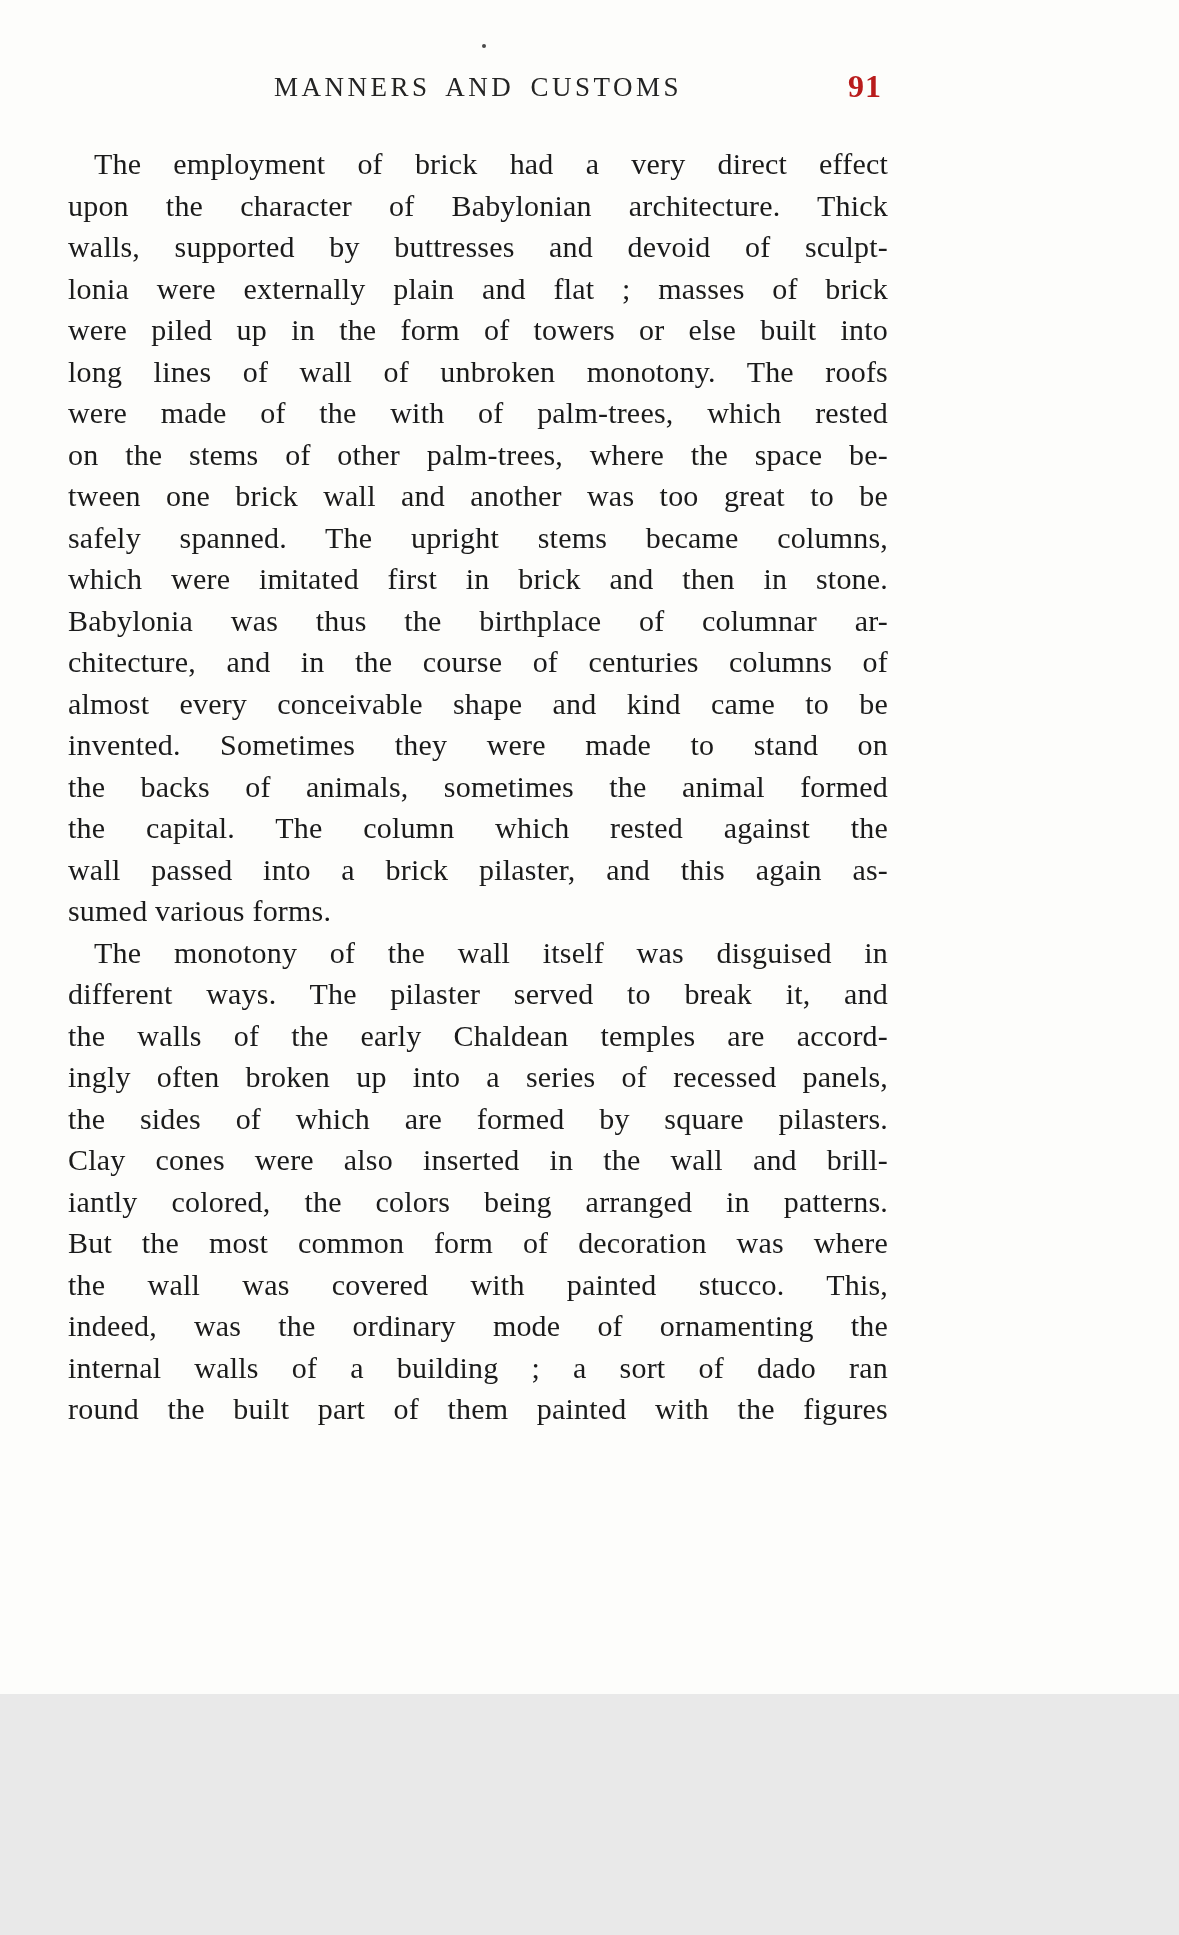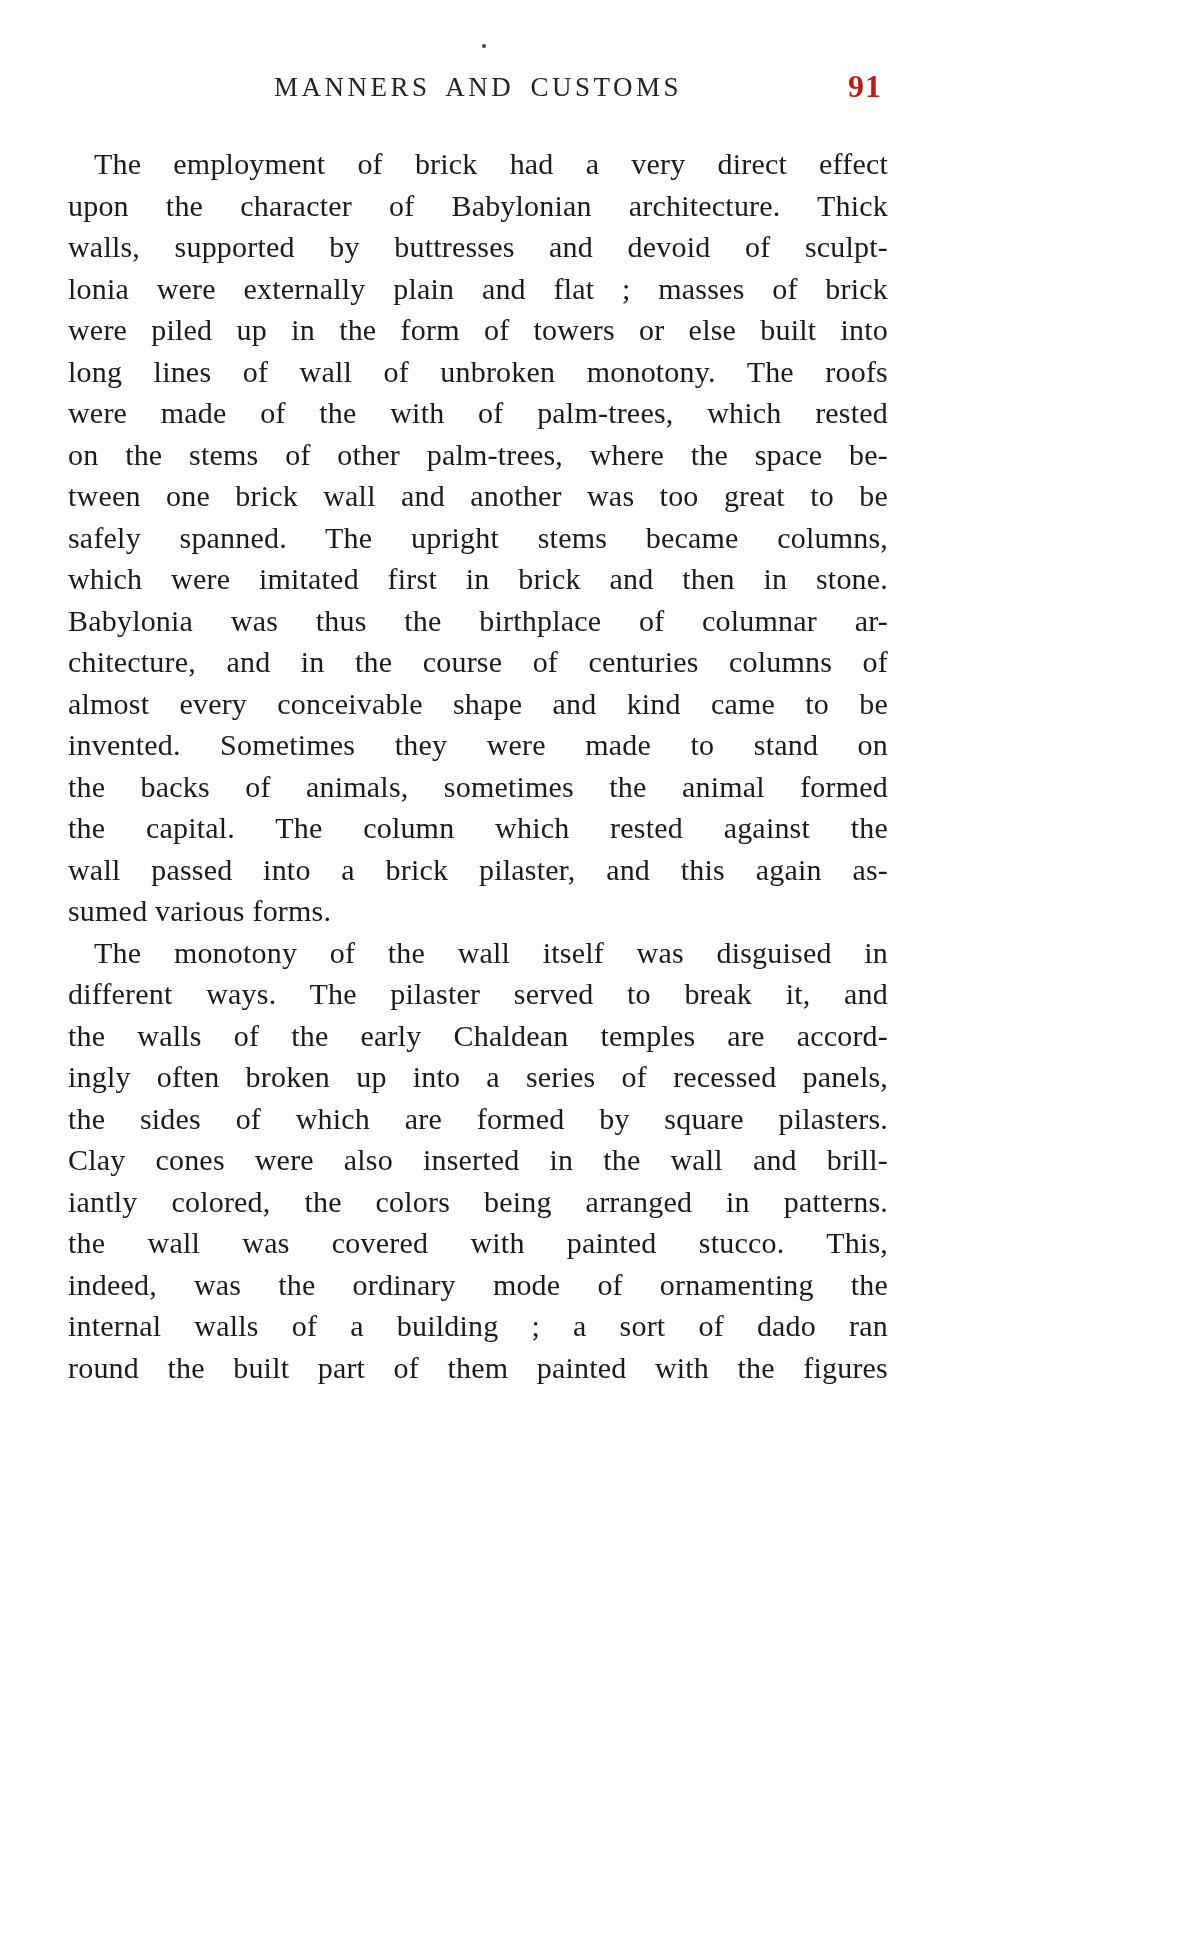--- a/index.html
+++ b/index.html
@@ -3,21 +3,21 @@
 <meta charset="utf-8">
 <style>
   html, body {
     margin: 0;
     padding: 0;
     background: #e9e9e9;
   }
   .page {
     position: relative;
     width: 1179px;
-    height: 1935px;
+    height: 1694px;
     margin: 0 auto;
     background: #fdfdfb;
     font-family: "Liberation Serif", "DejaVu Serif", serif;
     color: #1b1b1b;
     overflow: hidden;
   }
   .speck {
     position: absolute;
     left: 482px;
     top: 44px;
@@ -107,20 +107,21 @@
           <div class="line flush-last">sumed various forms.</div>
         </div>
         <div class="paragraph">
           <div class="line indent">The monotony of the wall itself was disguised in</div>
           <div class="line">different ways.  The pilaster served to break it, and</div>
           <div class="line">the walls of the early Chaldean temples are accord-</div>
           <div class="line">ingly often broken up into a series of recessed panels,</div>
           <div class="line">the sides of which are formed by square pilasters.</div>
           <div class="line">Clay cones were also inserted in the wall and brill-</div>
           <div class="line">iantly colored, the colors being arranged in patterns.</div>
+          <div class="line">But the most common form of decoration was where</div>
           <div class="line">the wall was covered with painted stucco.  This,</div>
           <div class="line">indeed, was the ordinary mode of ornamenting the</div>
           <div class="line">internal walls of a building ; a sort of dado ran</div>
           <div class="line">round the built part of them painted with the figures</div>
         </div>
       </div>
   </div>
 </div>
 
 </body></html>

